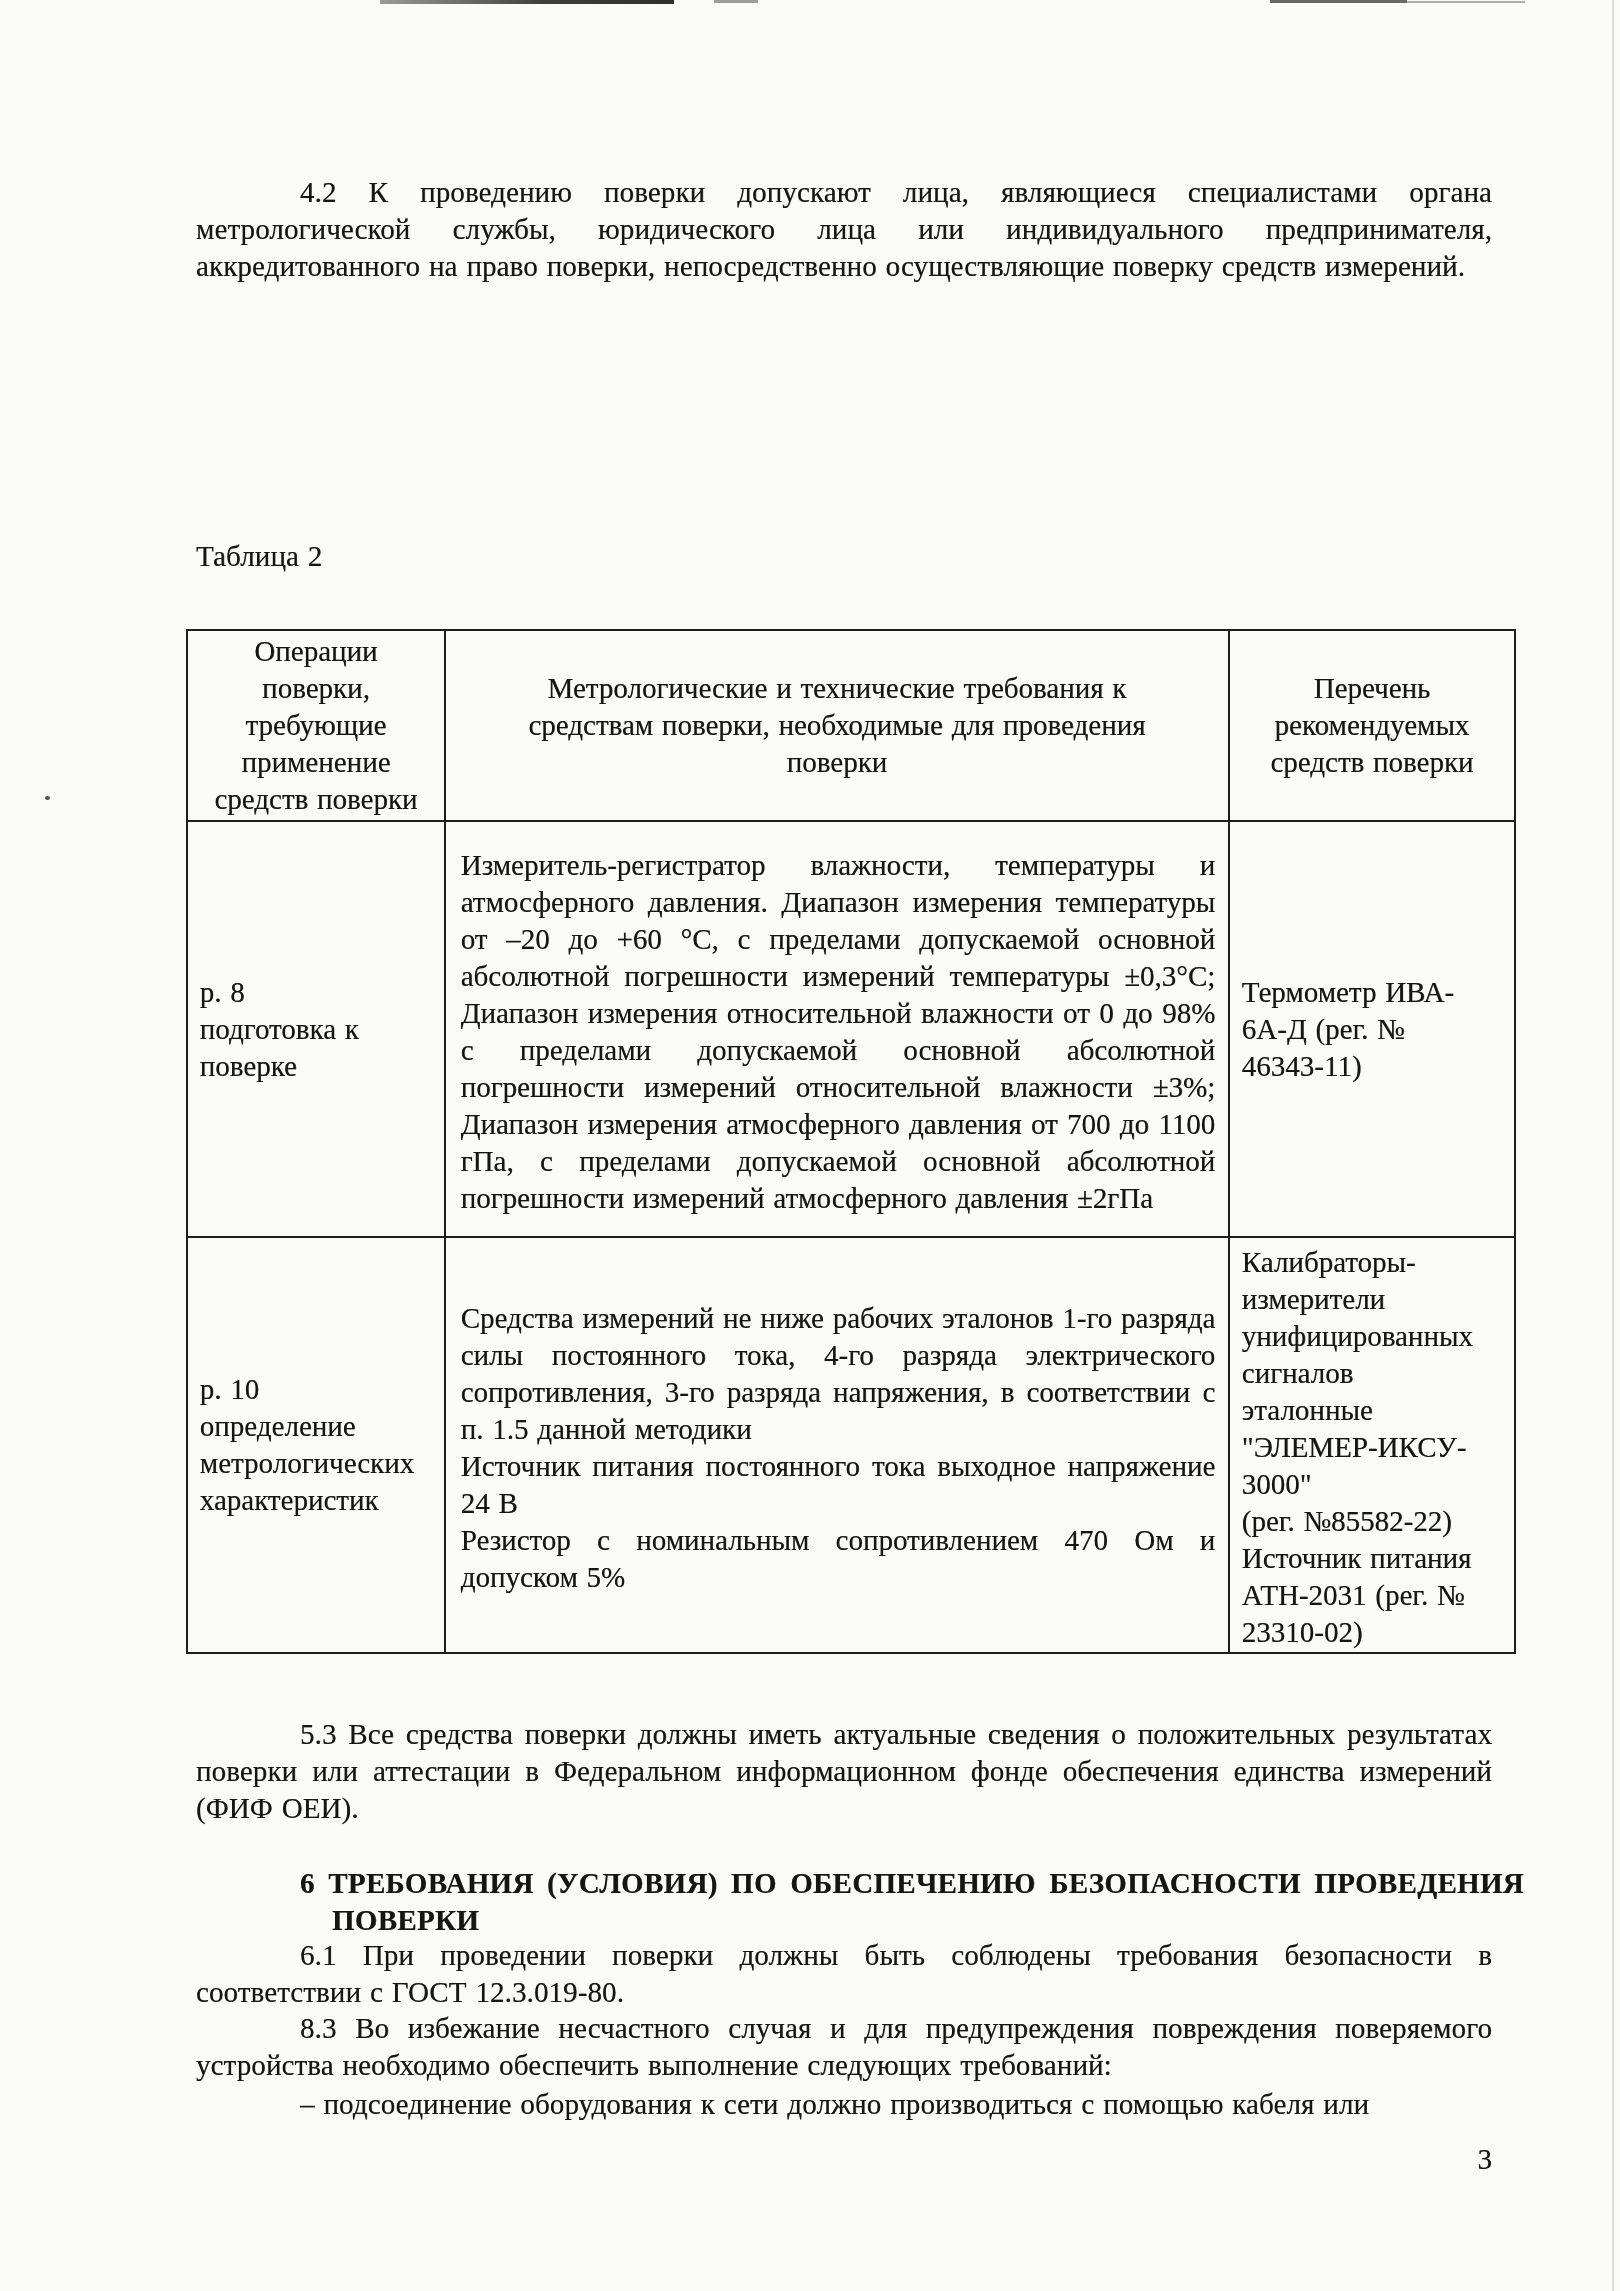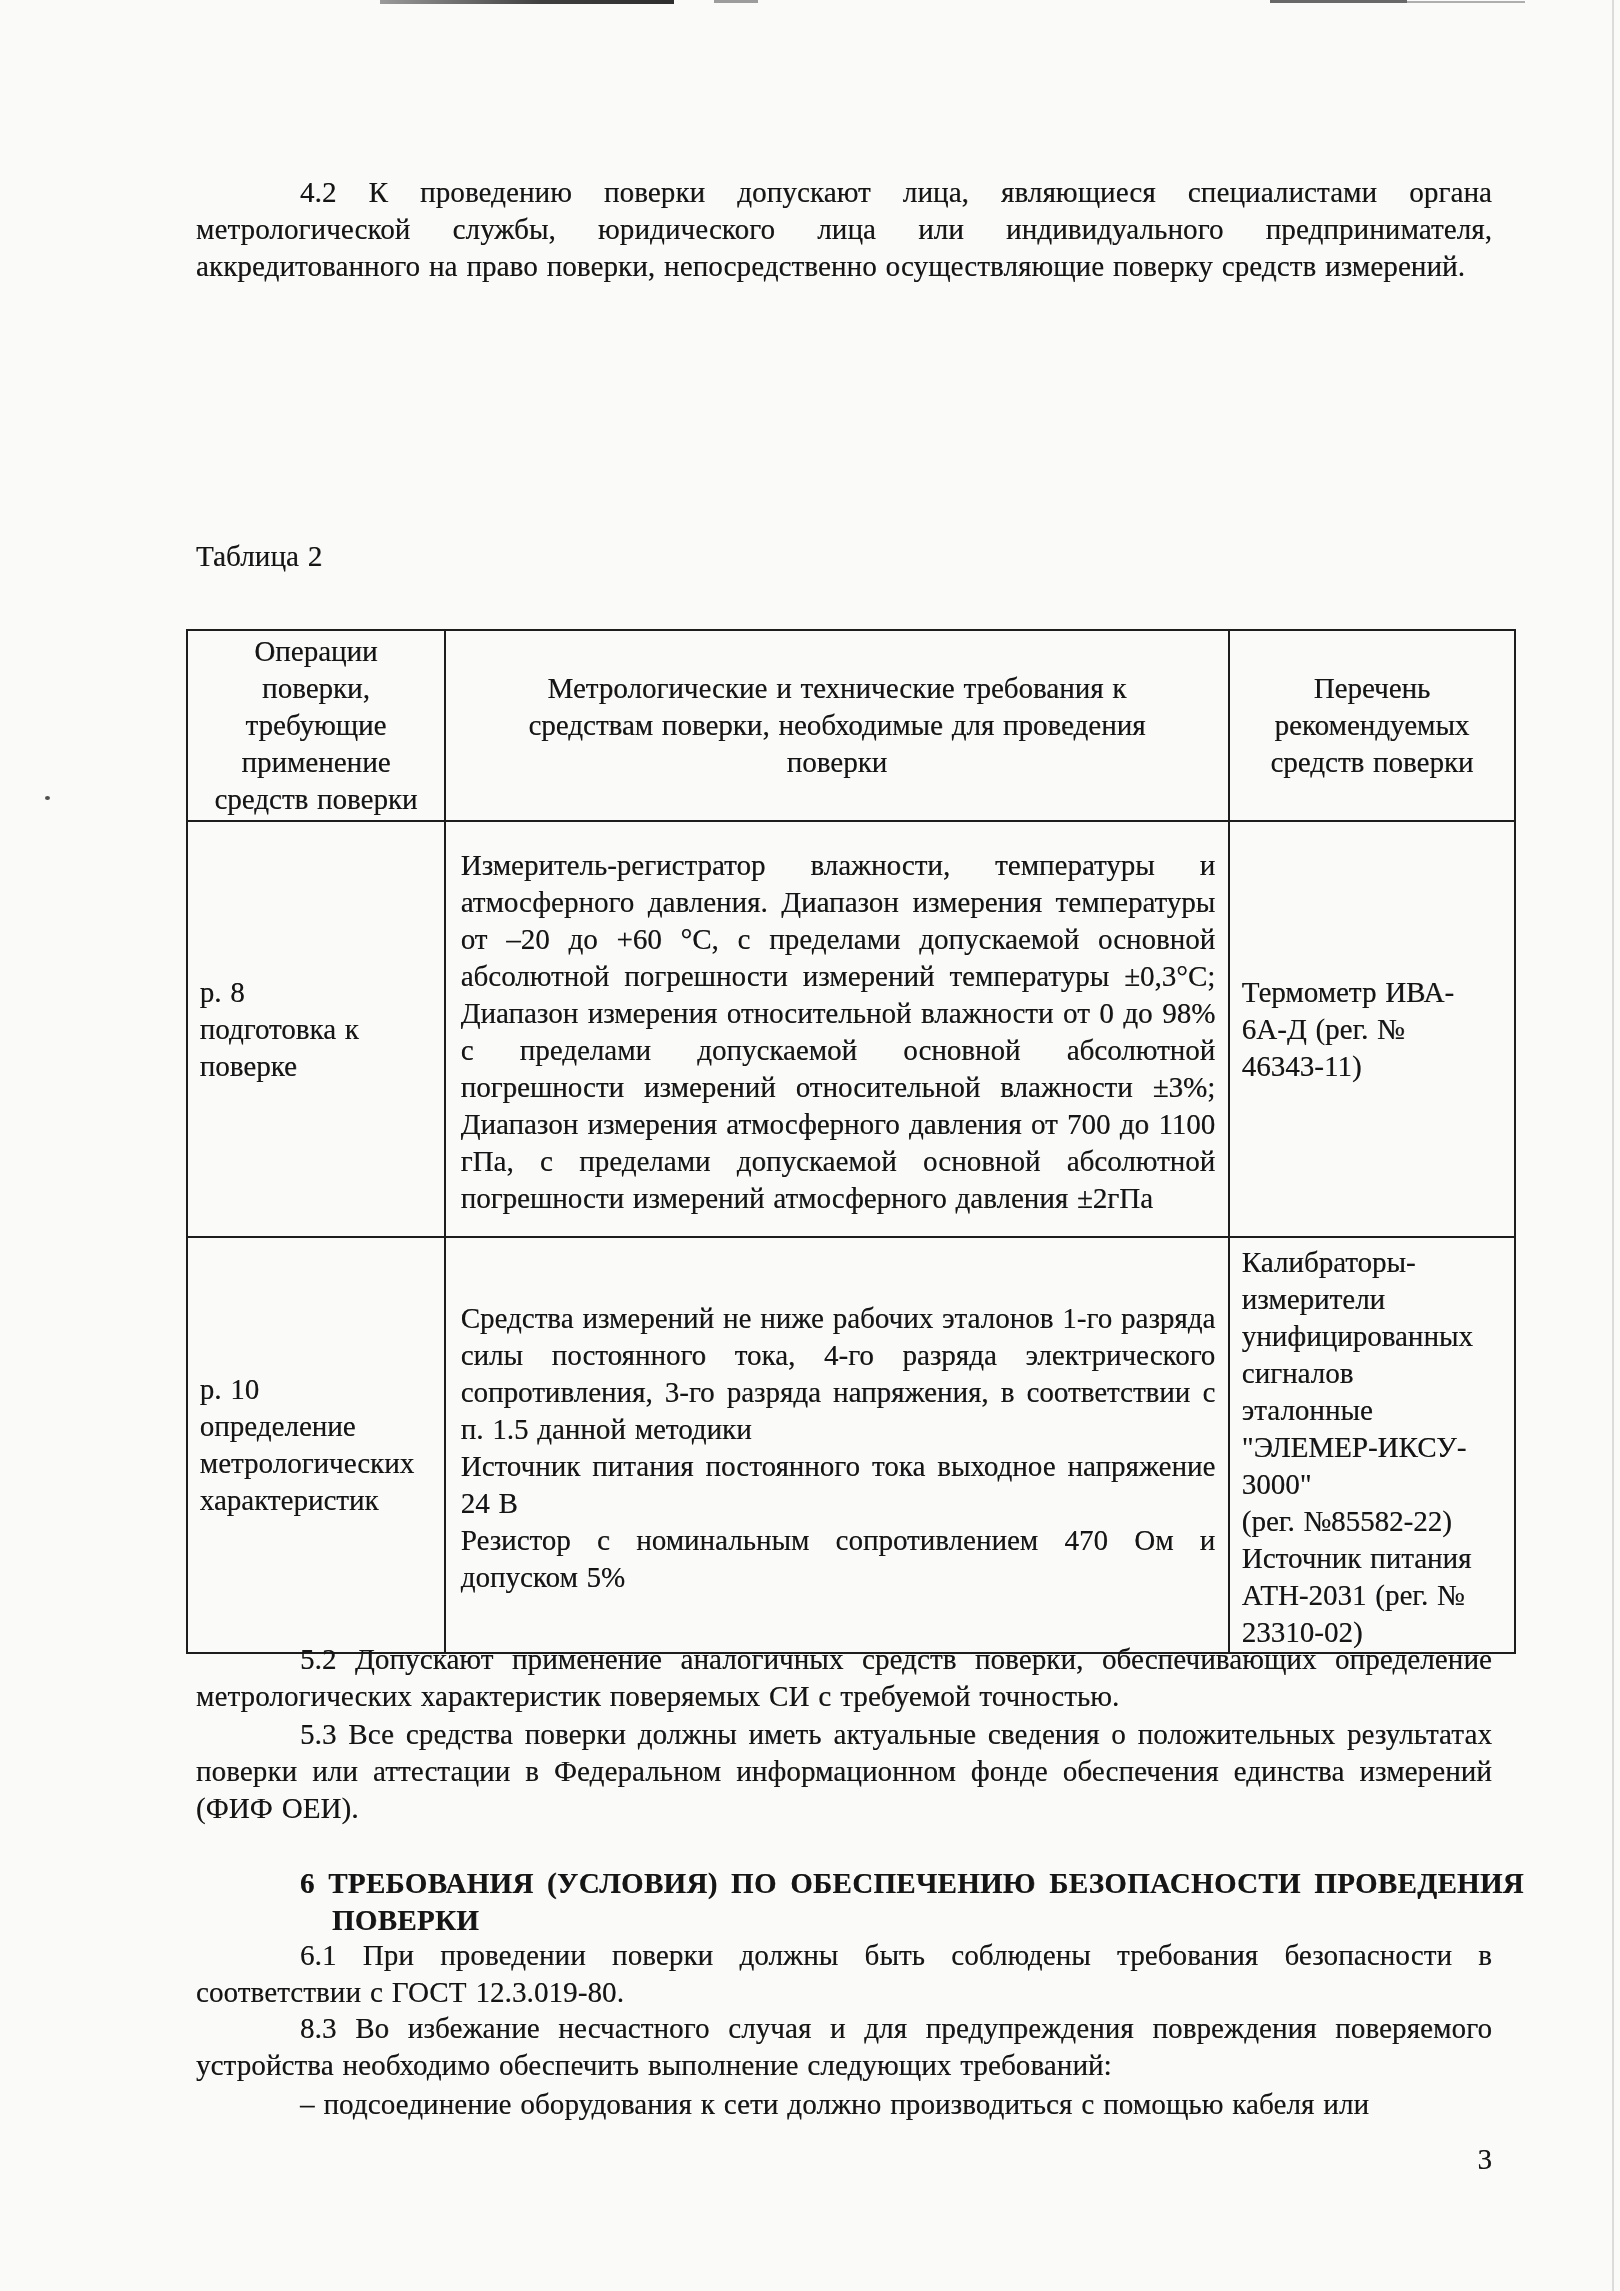--- a/index.html
+++ b/index.html
@@ -121,21 +121,20 @@
 "ЭЛЕМЕР-ИКСУ-
 3000"
 (рег. №85582-22)
 Источник питания
 АТН-2031 (рег. №
 23310-02)</td>
       </tr>
     </tbody>
   </table>
 
-  <div class="blk indent" style="top:1641px;">5.2 Допускают применение аналогичных средств поверки, обеспечивающих определение метрологических характеристик поверяемых СИ с требуемой точностью.</div>
 
   <div class="blk indent" style="top:1716px;">5.3 Все средства поверки должны иметь актуальные сведения о положительных результатах поверки или аттестации в Федеральном информационном фонде обеспечения единства измерений (ФИФ ОЕИ).</div>
 
   <div class="blk heading" style="top:1865px;">6 ТРЕБОВАНИЯ (УСЛОВИЯ) ПО ОБЕСПЕЧЕНИЮ БЕЗОПАСНОСТИ ПРОВЕДЕНИЯ ПОВЕРКИ</div>
 
   <div class="blk indent" style="top:1937px;">6.1 При проведении поверки должны быть соблюдены требования безопасности в соответствии с ГОСТ 12.3.019-80.</div>
 
   <div class="blk indent" style="top:2010px;">8.3 Во избежание несчастного случая и для предупреждения повреждения поверяемого устройства необходимо обеспечить выполнение следующих требований:</div>
 
   <div class="blk indent" style="top:2086px;">– подсоединение оборудования к сети должно производиться с помощью кабеля или</div>

